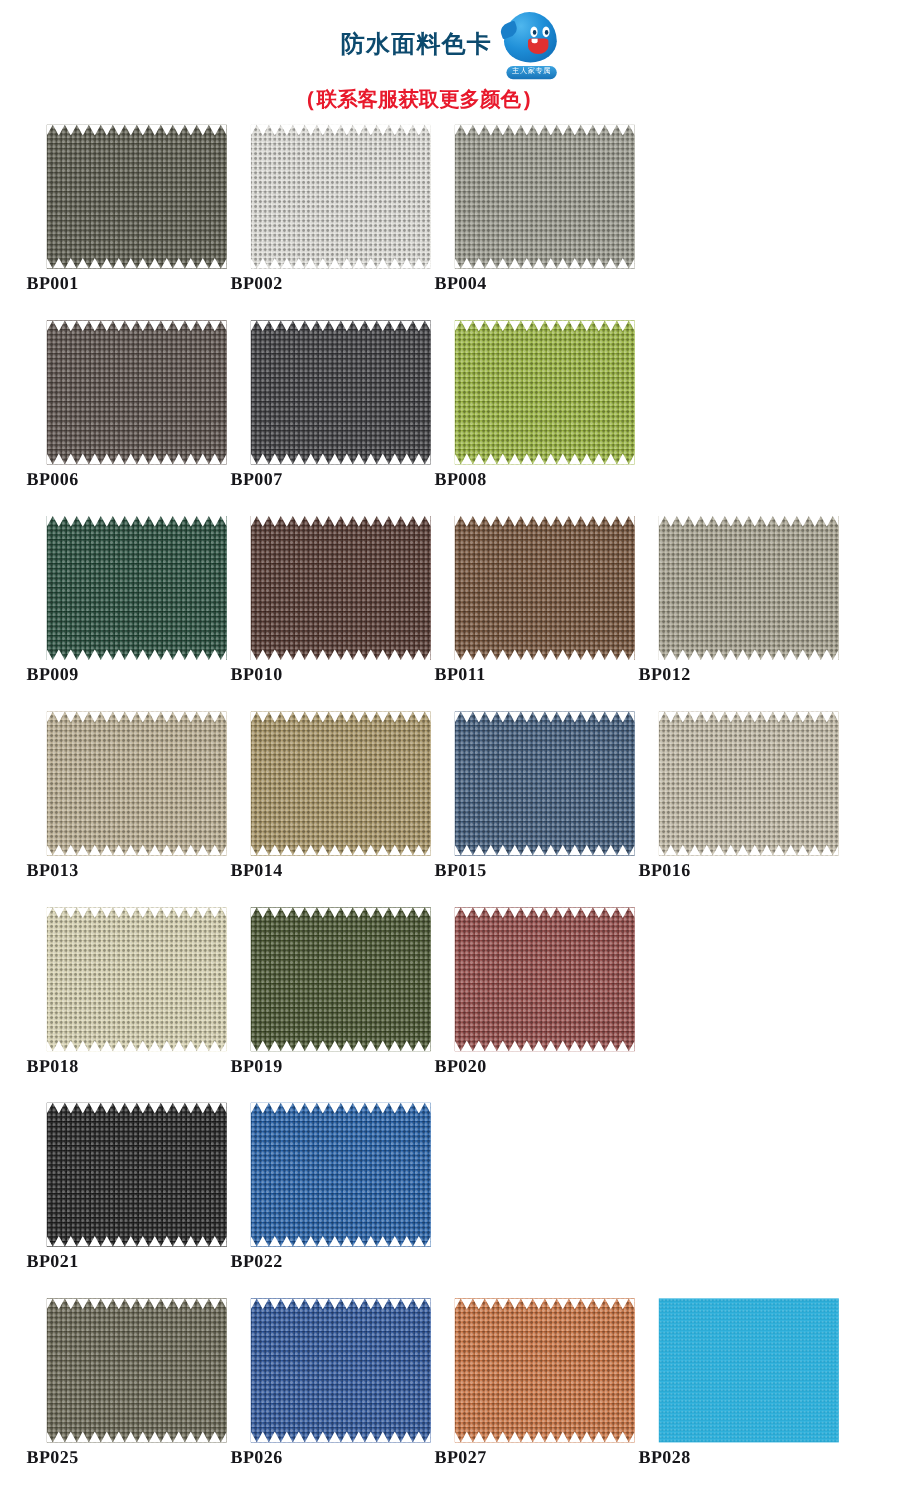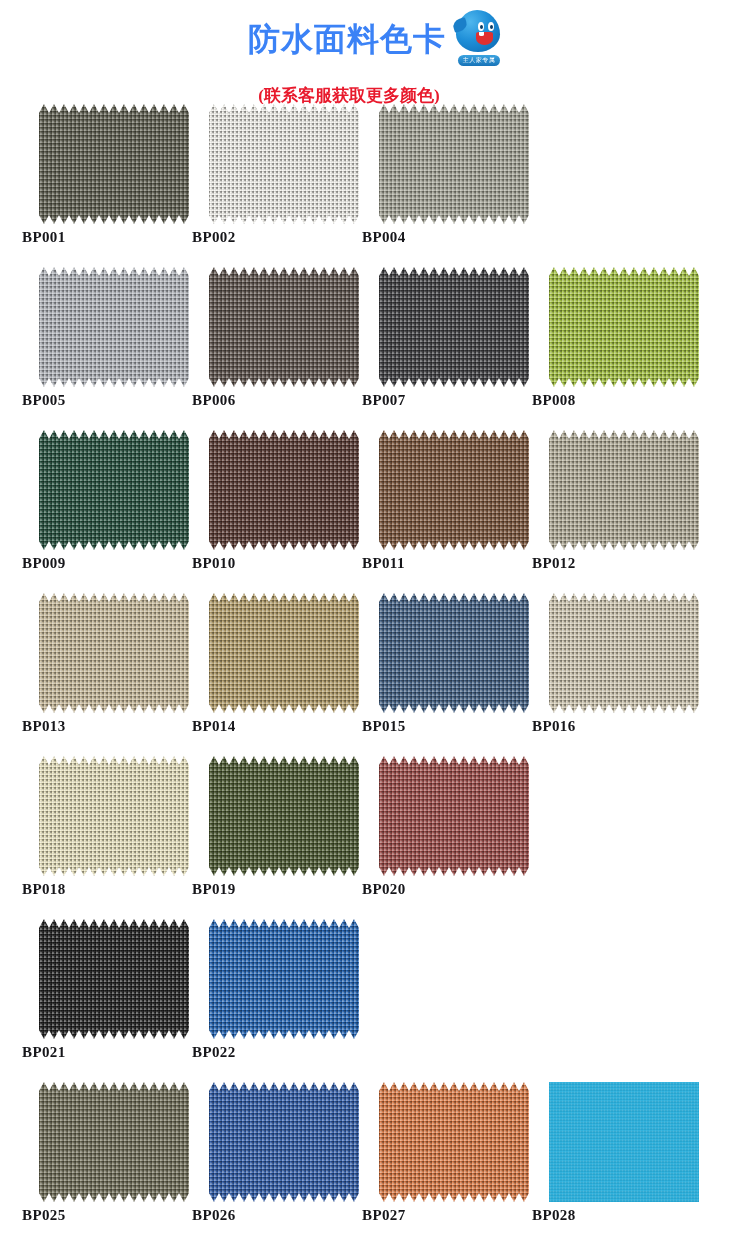--- a/index.html
+++ b/index.html
@@ -30,35 +30,35 @@
     flex-direction: column;
     align-items: center;
   }
   #title-row {
     display: flex;
     align-items: center;
     justify-content: center;
     gap: 10px;
   }
   #main-title {
-    font-family: Liberation Sans, sans-serif;
-    font-size: 32px;
+    font-family: Liberation Mono, monospace;
+    font-size: 20px;
     font-weight: bold;
-    color: #3b82f6;
+    color: #0c4a6e;
     letter-spacing: 1px;
     line-height: 36px;
     white-space: nowrap;
   }
   #subtitle {
-    font-family: Liberation Serif, serif;
+    font-family: Liberation Mono, monospace;
     font-size: 17px;
     font-weight: bold;
     color: #e8192c;
     line-height: 22px;
-    margin-top: 17px;
+    margin-top: 6px;
     margin-right: 52px;
     white-space: nowrap;
   }
 
   
   #logo {
     position: relative;
     width: 46px;
     height: 58px;
     flex: 0 0 auto;
@@ -297,38 +297,20 @@
               </svg>
             </div>
           </div>
         </div>
         <div class="swatch-label">BP004</div>
       </div>
     </div>
     <div class="grid-row">
       <div class="cell">
         <div class="swatch-frame">
-          <div class="swatch" style="background: rgb(182, 186, 192);">
-            <div class="weave"></div>
-            <div class="zig top">
-              <svg width="150" height="9" viewBox="0 0 150 9">
-      <path d="M0,0 L0,9 L5,0 L10,9 L15,0 L20,9 L25,0 L30,9 L35,0 L40,9 L45,0 L50,9 L55,0 L60,9 L65,0 L70,9 L75,0 L80,9 L85,0 L90,9 L95,0 L100,9 L105,0 L110,9 L115,0 L120,9 L125,0 L130,9 L135,0 L140,9 L145,0 L150,9 L150,0 Z" fill="#ffffff"></path>
-              </svg>
-            </div>
-            <div class="zig bottom">
-              <svg width="150" height="9" viewBox="0 0 150 9">
-      <path d="M0,9 L0,0 L5,9 L10,0 L15,9 L20,0 L25,9 L30,0 L35,9 L40,0 L45,9 L50,0 L55,9 L60,0 L65,9 L70,0 L75,9 L80,0 L85,9 L90,0 L95,9 L100,0 L105,9 L110,0 L115,9 L120,0 L125,9 L130,0 L135,9 L140,0 L145,9 L150,0 L150,9 Z" fill="#ffffff"></path>
-              </svg>
-            </div>
-          </div>
-        </div>
-        <div class="swatch-label">BP005</div>
-      </div>
-      <div class="cell">
-        <div class="swatch-frame">
           <div class="swatch" style="background: rgb(91, 79, 73);">
             <div class="weave"></div>
             <div class="zig top">
               <svg width="150" height="9" viewBox="0 0 150 9">
       <path d="M0,0 L0,9 L5,0 L10,9 L15,0 L20,9 L25,0 L30,9 L35,0 L40,9 L45,0 L50,9 L55,0 L60,9 L65,0 L70,9 L75,0 L80,9 L85,0 L90,9 L95,0 L100,9 L105,0 L110,9 L115,0 L120,9 L125,0 L130,9 L135,0 L140,9 L145,0 L150,9 L150,0 Z" fill="#ffffff"></path>
               </svg>
             </div>
             <div class="zig bottom">
               <svg width="150" height="9" viewBox="0 0 150 9">
       <path d="M0,9 L0,0 L5,9 L10,0 L15,9 L20,0 L25,9 L30,0 L35,9 L40,0 L45,9 L50,0 L55,9 L60,0 L65,9 L70,0 L75,9 L80,0 L85,9 L90,0 L95,9 L100,0 L105,9 L110,0 L115,9 L120,0 L125,9 L130,0 L135,9 L140,0 L145,9 L150,0 L150,9 Z" fill="#ffffff"></path>

